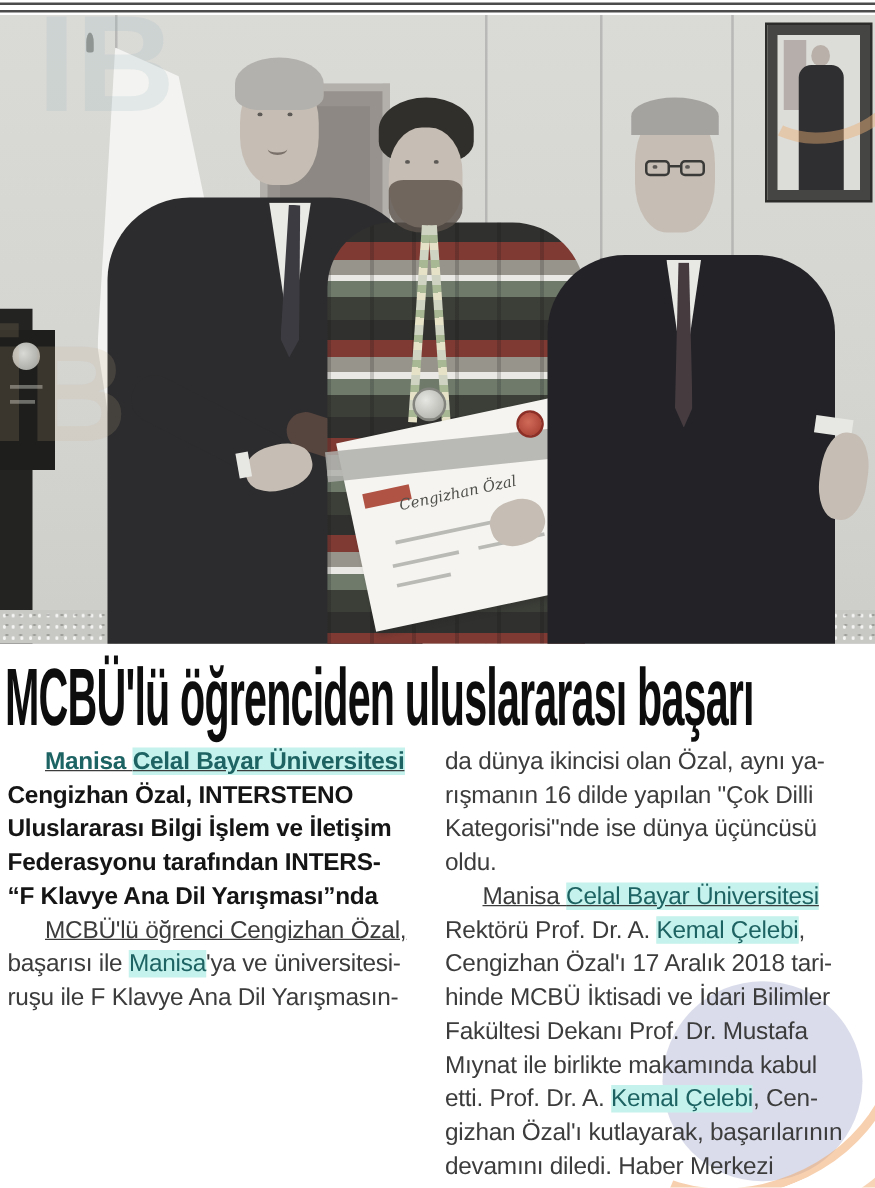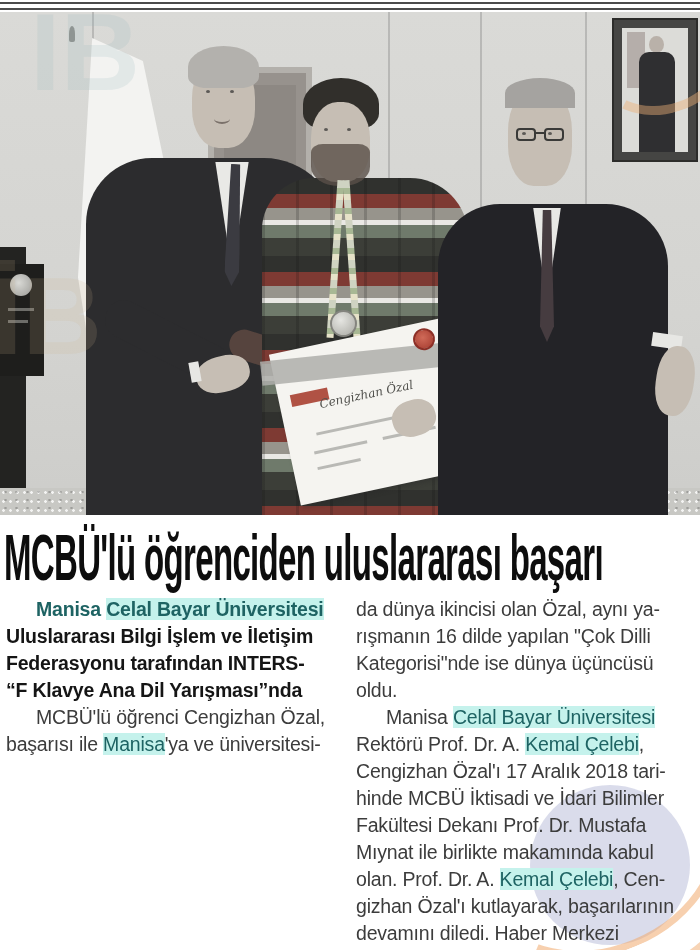--- a/index.html
+++ b/index.html
@@ -136,21 +136,21 @@
   .headline-wrap{position:absolute;left:0;top:514px;width:700px;height:82px;overflow:hidden;}
   .headline{position:absolute;left:4px;top:6px;white-space:nowrap;font-weight:bold;
     font-size:50px;letter-spacing:-1px;color:#0d0d0d;
     transform:scale(0.66,1.30);transform-origin:left top;}
 
   
   .article{position:absolute;left:0;top:596px;width:700px;height:354px;z-index:2;}
   .col{position:absolute;top:0;width:346px;}
   .col.c0{left:6px;} .col.c1{left:356px;}
   .tline{height:27px;line-height:27px;font-size:19.5px;letter-spacing:-0.2px;color:#3c3c3c;white-space:nowrap;}
-  .tline.indent{padding-left:30px;}
+  .tline.indent{padding-left:30px;text-decoration:underline;}
   .tline .b{font-weight:bold;color:#151515;}
   .tline .teal{color:#1e6363;}
   .tline .hl{background:#c5f2ec;}
 
   
   .agency-wm{position:absolute;left:460px;top:750px;width:240px;height:200px;z-index:1;pointer-events:none;}
   .wm-globe{position:absolute;left:70px;top:35px;width:160px;height:160px;border-radius:50%;
     background:rgba(172,178,210,.45);}
   .wm-arc{position:absolute;border:7px solid transparent;border-radius:50%;}
   .wm-arc.a1{left:10px;top:0px;width:240px;height:190px;border-top-color:rgba(240,170,110,.55);transform:rotate(158deg);}
@@ -265,36 +265,38 @@
   <div class="agency-wm">
     <div class="wm-globe"></div>
     <div class="wm-arc a1"></div>
     <div class="wm-arc a2"></div>
     <div class="wm-arc a3"></div>
   </div>
 
   <div class="article">
     <div class="col c0">
         <div class="tline indent"><span class="b teal">Manisa </span><span class="b hl teal">Celal Bayar Üniversitesi</span></div>
+        <div class="tline"><span class="b">Cengizhan Özal, INTERSTENO</span></div>
         <div class="tline"><span class="b">Uluslararası Bilgi İşlem ve İletişim</span></div>
         <div class="tline"><span class="b">Federasyonu tarafından INTERS-</span></div>
         <div class="tline"><span class="b">“F Klavye Ana Dil Yarışması”nda</span></div>
         <div class="tline indent"><span>MCBÜ'lü öğrenci Cengizhan Özal,</span></div>
         <div class="tline"><span>başarısı ile </span><span class="hl teal">Manisa</span><span>'ya ve üniversitesi-</span></div>
+        <div class="tline"><span>ruşu ile F Klavye Ana Dil Yarışmasın-</span></div>
       </div>
     <div class="col c1">
         <div class="tline"><span>da dünya ikincisi olan Özal, aynı ya-</span></div>
         <div class="tline"><span>rışmanın 16 dilde yapılan "Çok Dilli</span></div>
         <div class="tline"><span>Kategorisi"nde ise dünya üçüncüsü</span></div>
         <div class="tline"><span>oldu.</span></div>
         <div class="tline indent"><span>Manisa </span><span class="hl teal">Celal Bayar Üniversitesi</span></div>
         <div class="tline"><span>Rektörü Prof. Dr. A. </span><span class="hl teal">Kemal Çelebi</span><span>,</span></div>
         <div class="tline"><span>Cengizhan Özal'ı 17 Aralık 2018 tari-</span></div>
         <div class="tline"><span>hinde MCBÜ İktisadi ve İdari Bilimler</span></div>
         <div class="tline"><span>Fakültesi Dekanı Prof. Dr. Mustafa</span></div>
         <div class="tline"><span>Mıynat ile birlikte makamında kabul</span></div>
-        <div class="tline"><span>olan. Prof. Dr. A. </span><span class="hl teal">Kemal Çelebi</span><span>, Cen-</span></div>
+        <div class="tline"><span>etti. Prof. Dr. A. </span><span class="hl teal">Kemal Çelebi</span><span>, Cen-</span></div>
         <div class="tline"><span>gizhan Özal'ı kutlayarak, başarılarının</span></div>
         <div class="tline"><span>devamını diledi. Haber Merkezi</span></div>
       </div>
   </div>
 
 </div>
 
 </body></html>

